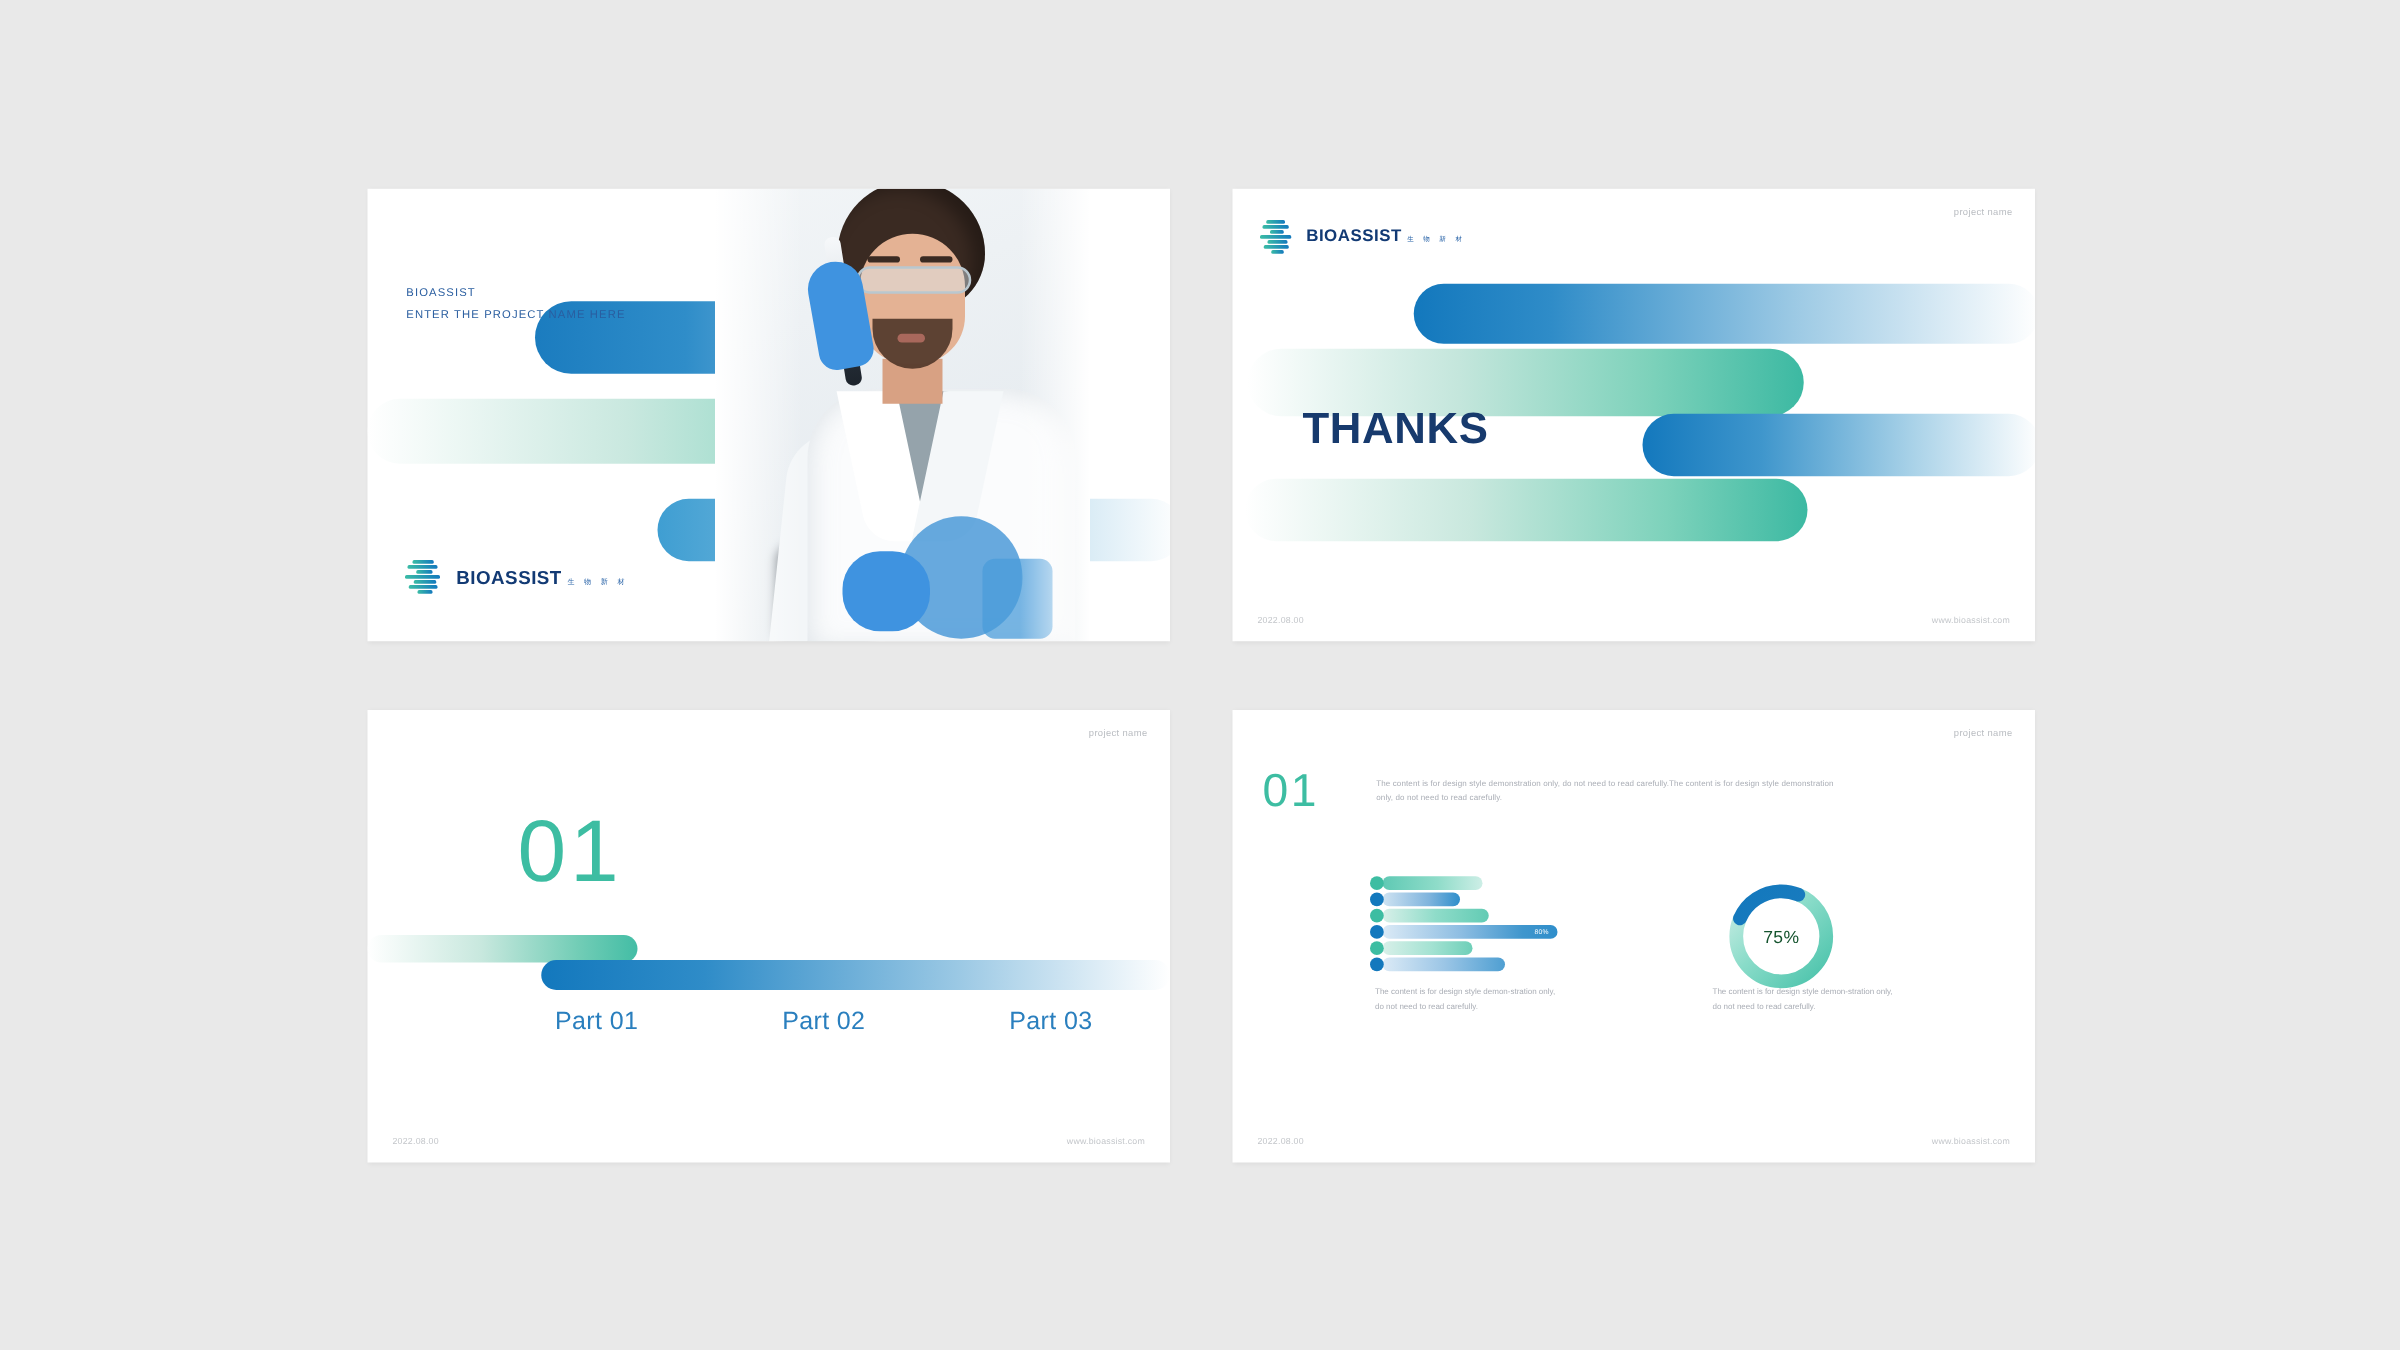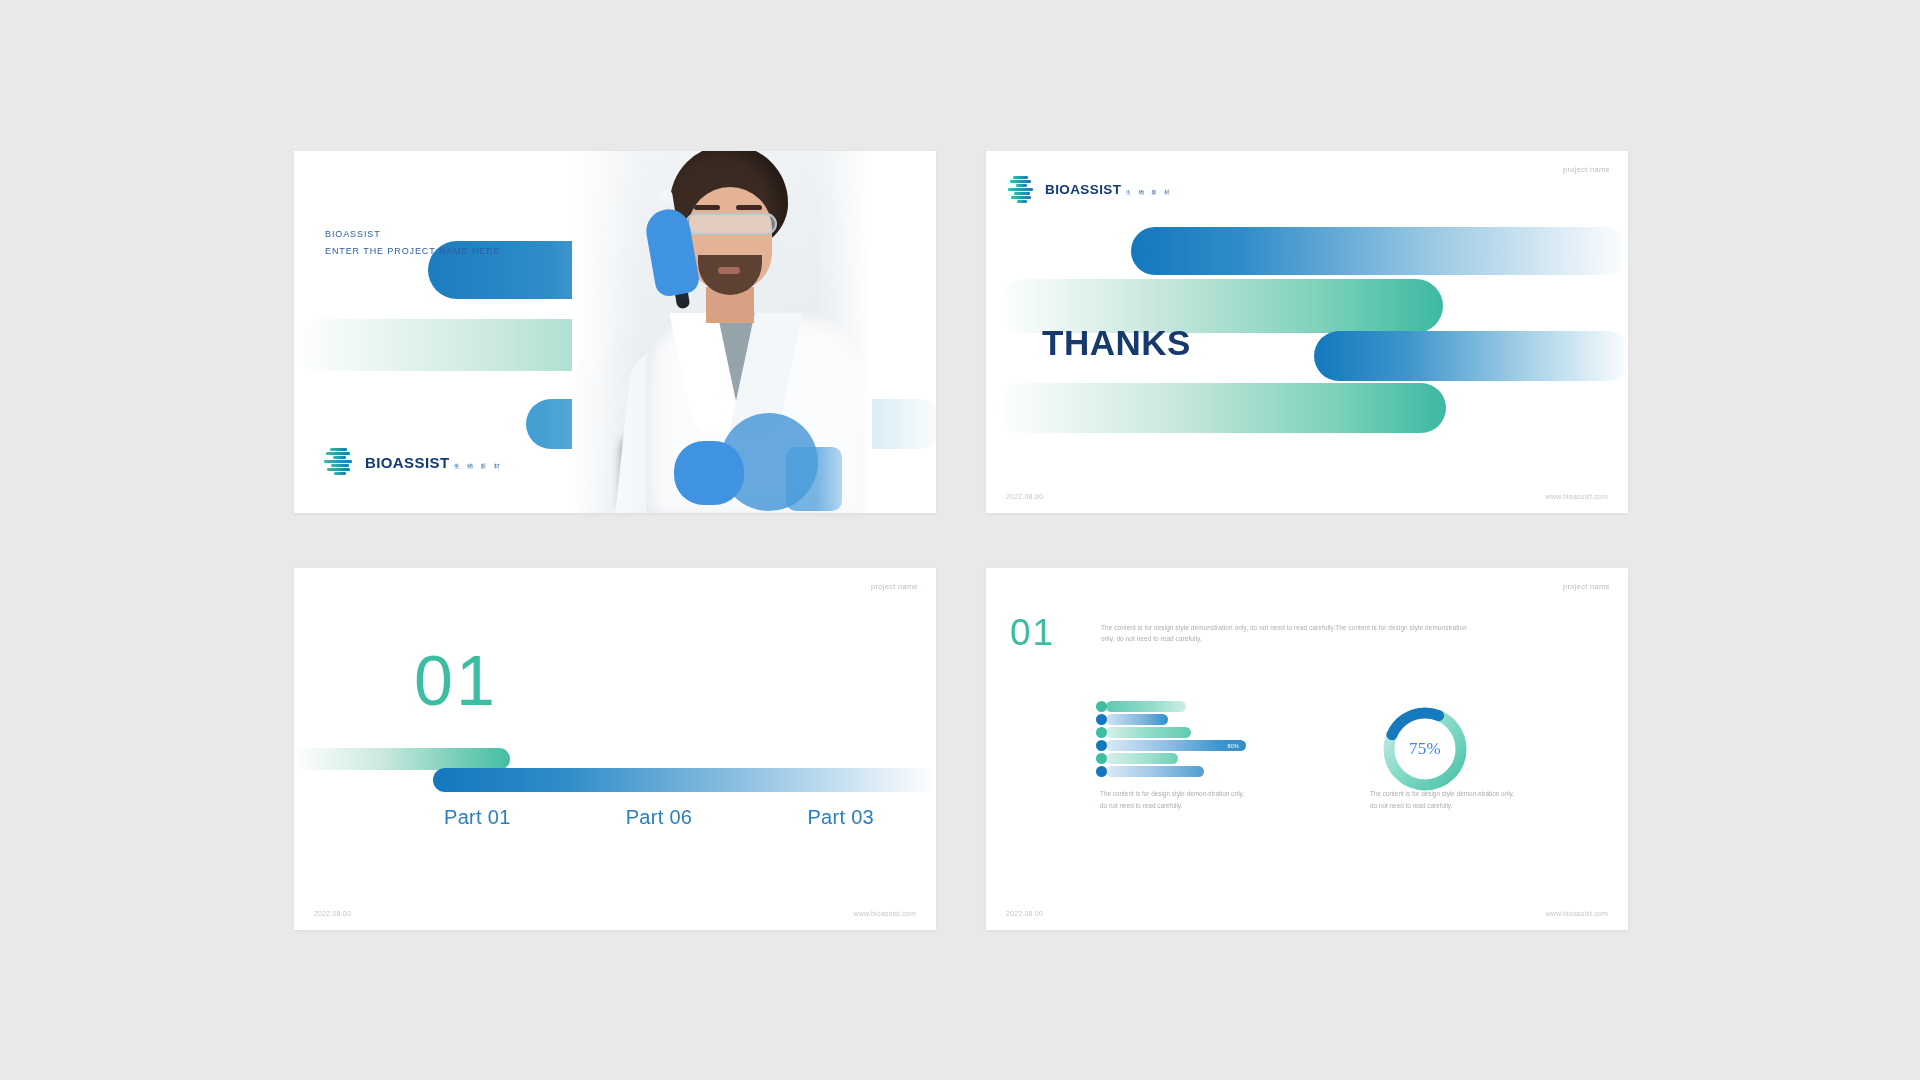--- a/index.html
+++ b/index.html
@@ -266,21 +266,21 @@
   .bc-label {
     position: absolute; right: 7px; top: 50%; transform: translateY(-50%);
     font-size: 5.4px; color: #ffffff; letter-spacing: .2px;
   }
 
   .donut { position: relative; width: 96px; height: 96px; margin-left: 16px; }
   .donut svg { display: block; }
   .donut-label {
     position: absolute; inset: 0; display: flex;
     align-items: center; justify-content: center;
-    font-size: 17px; color: #3b82f6; letter-spacing: .3px; font-family: Liberation Serif, serif;
+    font-size: 14px; color: #14532d; letter-spacing: .3px;
   }
 </style>
 </head>
 <body>
 
 <div class="board">
 
   <div class="slide" id="slide-1">
     <div class="s1-bar s1-bar-b"></div>
     <div class="s1-bar s1-bar-a"></div>
@@ -364,21 +364,21 @@
   <div class="slide" id="slide-3">
     <div class="project-name">project name</div>
 
     <div class="s3-num">01</div>
 
     <div class="s3-bar s3-bar-teal"></div>
     <div class="s3-bar s3-bar-blue"></div>
 
     <div class="s3-parts">
       <span class="s3-part">Part 01</span>
-      <span class="s3-part">Part 06</span>
+      <span class="s3-part">Part 02</span>
       <span class="s3-part">Part 03</span>
     </div>
 
     <div class="foot-date">2022.08.00</div>
     <div class="foot-url">www.bioassist.com</div>
   </div>
 
   <div class="slide" id="slide-4">
     <div class="project-name">project name</div>
 

